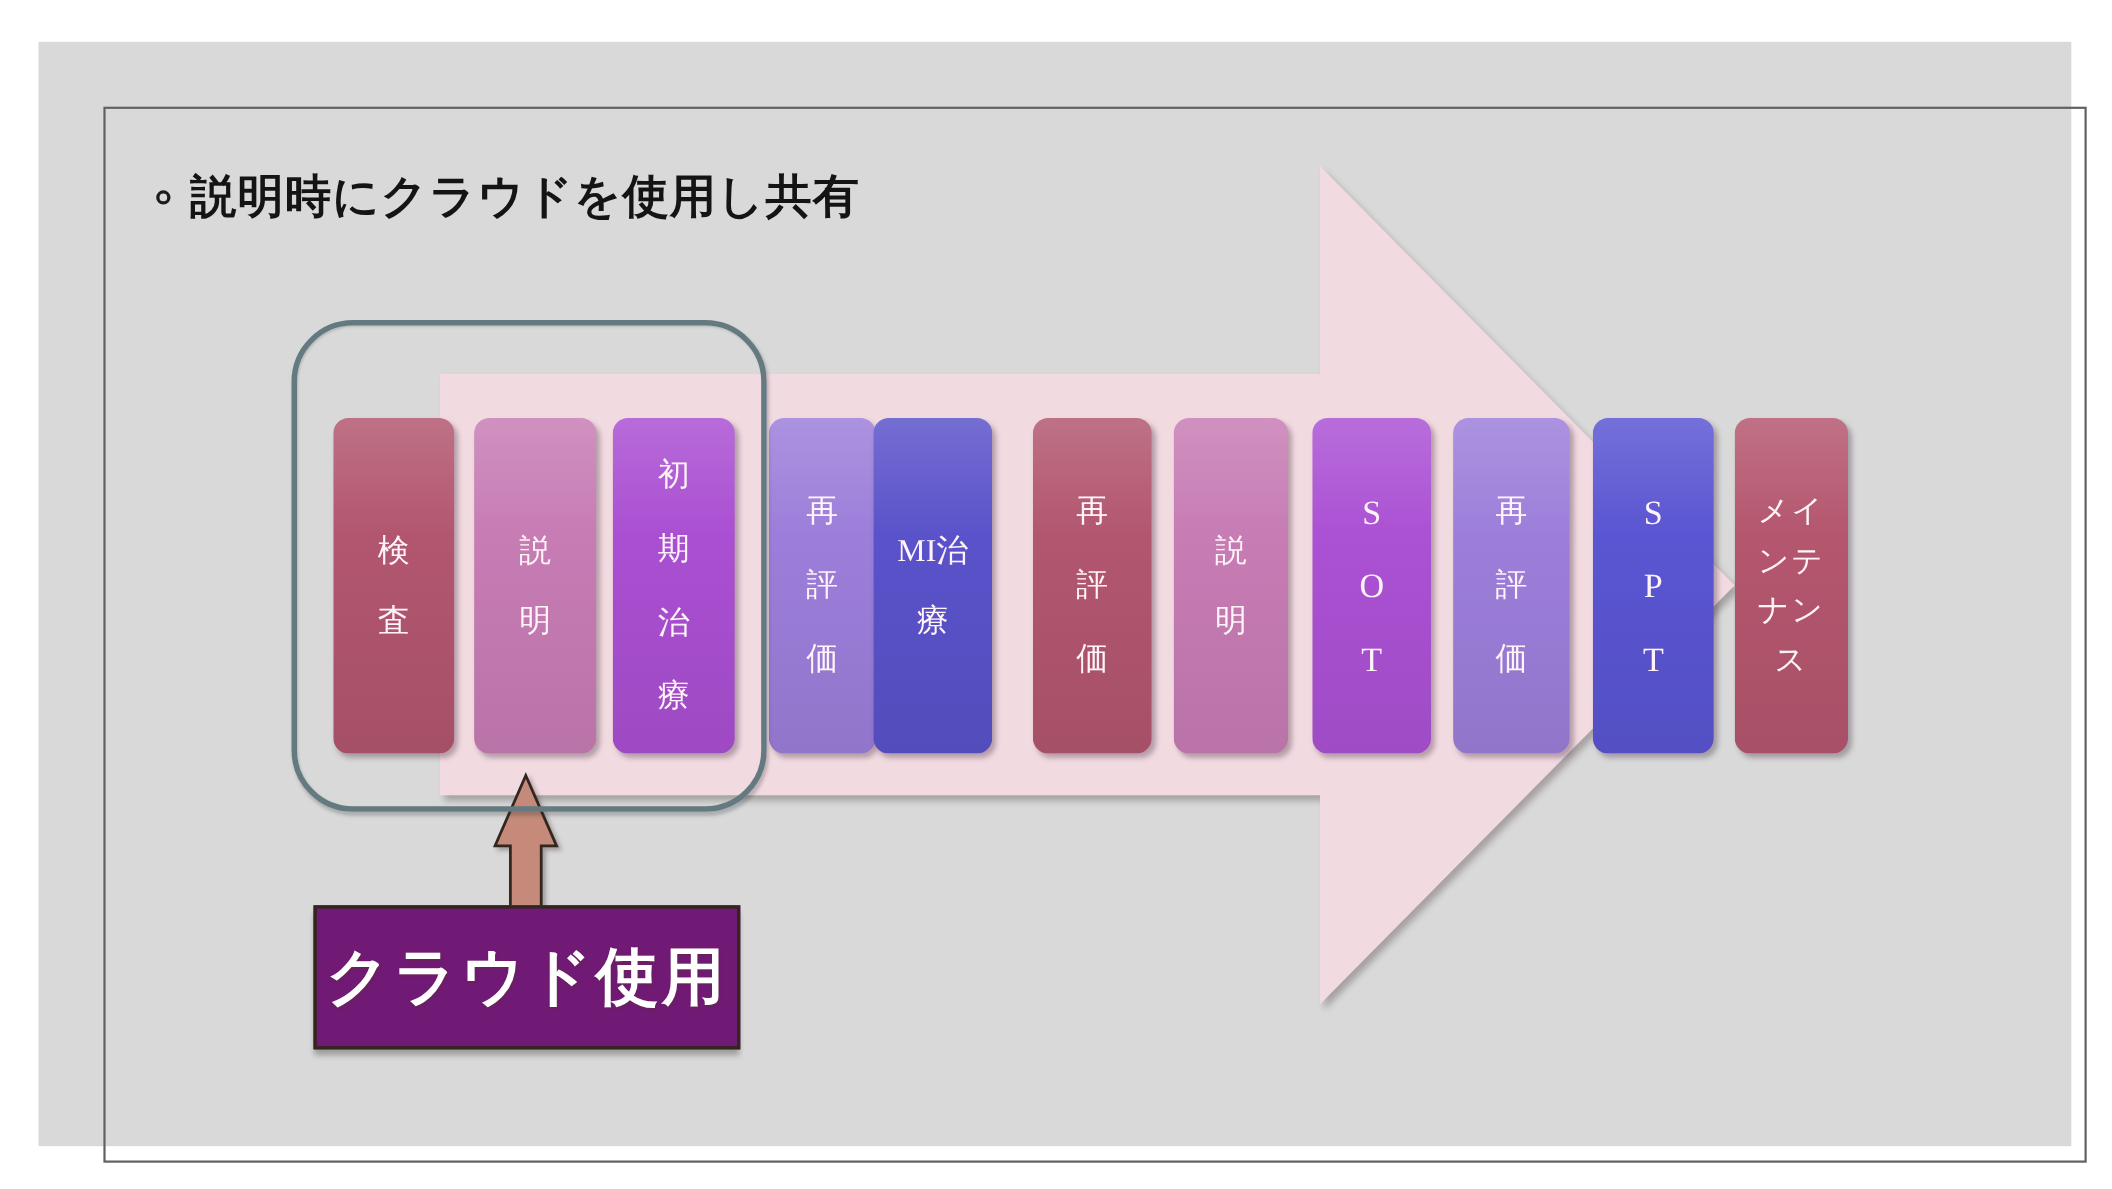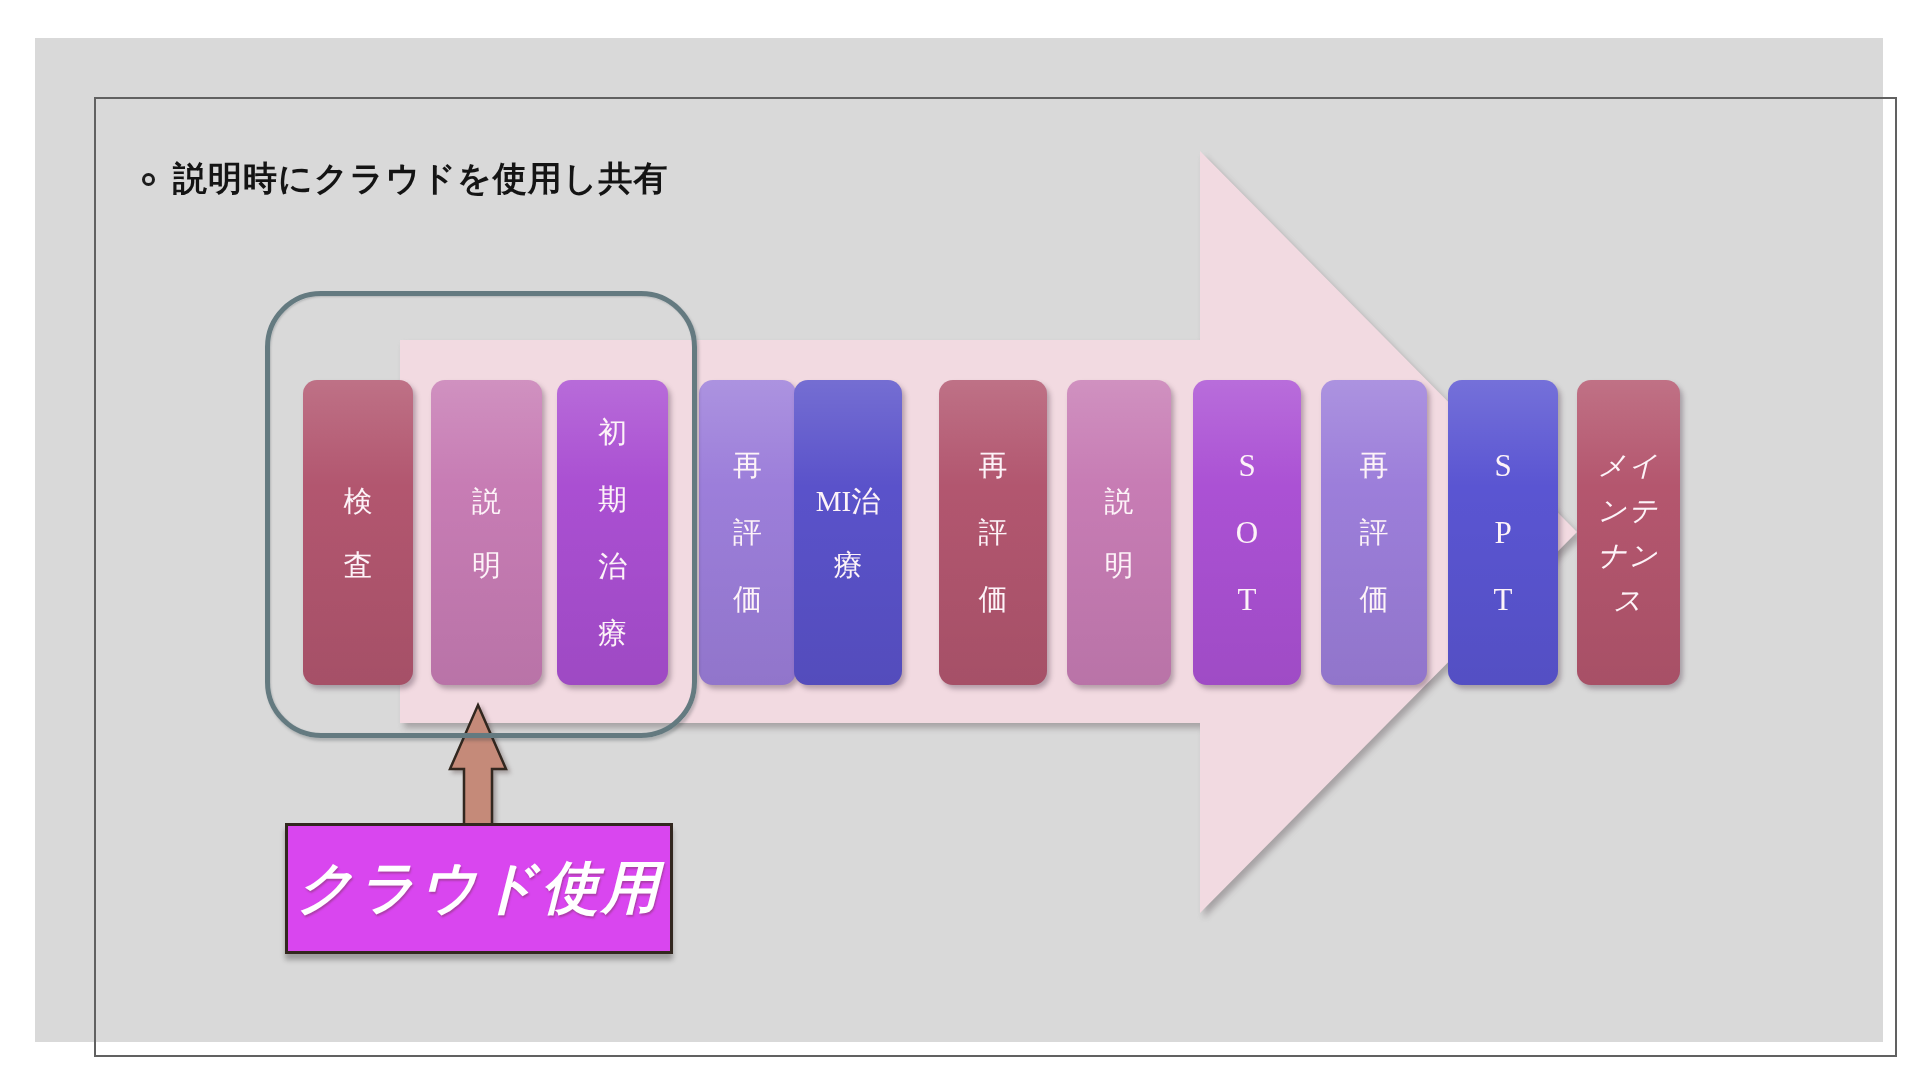--- a/index.html
+++ b/index.html
@@ -5,21 +5,21 @@
   html,body{margin:0;padding:0;background:#ffffff;}
   .page{position:relative;width:1920px;height:1081px;background:#ffffff;overflow:hidden;
         font-family:"Liberation Sans","DejaVu Sans",sans-serif;}
   .slide{position:absolute;left:35px;top:38px;width:1848px;height:1004px;background:#d9d9d9;}
   .frame{position:absolute;left:59px;top:59px;width:1803px;height:960px;
          border:2px solid #616161;box-sizing:border-box;pointer-events:none;z-index:6;}
   
   .title-row{position:absolute;left:107px;top:112px;height:58px;display:flex;align-items:center;z-index:7;}
   .bullet{width:13px;height:13px;border:3px solid #1c1c1c;border-radius:50%;
           box-sizing:border-box;margin-right:18px;flex:0 0 auto;}
-  .title-text{font-size:34px;font-weight:700;color:#141414;letter-spacing:1px;white-space:nowrap;}
+  .title-text{font-size:42px;font-weight:700;color:#141414;letter-spacing:1px;white-space:nowrap;}
   
   .arrow-svg{position:absolute;left:0;top:0;z-index:1;}
   .arrow-shape{filter:drop-shadow(4px 5px 3px rgba(105,95,100,0.45));}
   
   .step{position:absolute;top:342px;height:305px;border-radius:14px;z-index:2;
         display:flex;flex-direction:column;align-items:center;justify-content:center;
         background-image:linear-gradient(180deg,rgba(255,255,255,.16),rgba(255,255,255,0) 35%,rgba(0,0,0,.07));
         box-shadow:3px 4px 5px rgba(70,45,65,0.35);
         font-family:"Liberation Serif","DejaVu Serif",serif;color:#fdf3f8;}
   .step .ln{line-height:67px;font-size:29px;text-align:center;white-space:nowrap;}
@@ -91,33 +91,33 @@
         <div class="step" title="再評価" style="left: 1286px; width: 106px; background-color: rgb(156, 126, 218);">
           <div class="ln">再</div>
           <div class="ln">評</div>
           <div class="ln">価</div>
         </div>
         <div class="step latin" title="SPT" style="left: 1413px; width: 110px; background-color: rgb(90, 85, 210);">
           <div class="ln">S</div>
           <div class="ln">P</div>
           <div class="ln">T</div>
         </div>
-        <div class="step tight" title="メインテナンス" style="left: 1542px; width: 103px; background-color: rgb(180, 86, 110); font-style: italic;">
+        <div class="step tight" title="メインテナンス" style="left: 1542px; width: 103px; background-color: rgb(180, 86, 110);">
           <div class="ln">メイ</div>
           <div class="ln">ンテ</div>
           <div class="ln">ナン</div>
           <div class="ln">ス</div>
         </div>
       </div>
 
     <svg class="up-arrow-svg" width="1920" height="1081" viewBox="0 0 1920 1081">
       <polygon class="up-arrow" points="443,667 471,731 457,731 457,787 429,787 429,731 415,731" stroke-width="2.5" stroke-linejoin="miter" fill="#c58a79" stroke="#32271f"></polygon>
     </svg>
 
-    <div class="callout" style="background: #d946ef; border-color: rgb(50, 39, 31); font-style: italic;">
+    <div class="callout" style="background: #701a75; border-color: rgb(50, 39, 31);">
       <span class="callout-text">クラウド使用</span>
     </div>
 
     <div class="highlight" style="border-color: rgb(100, 122, 128);"></div>
 
     <div class="title-row">
       <span class="bullet"></span>
       <span class="title-text">説明時にクラウドを使用し共有</span>
     </div>
 

